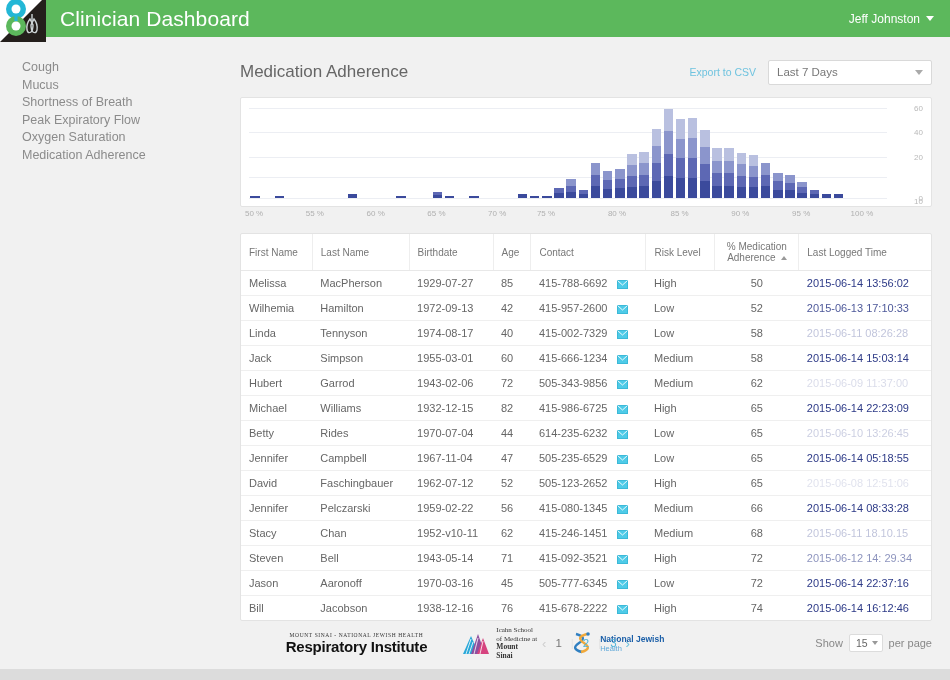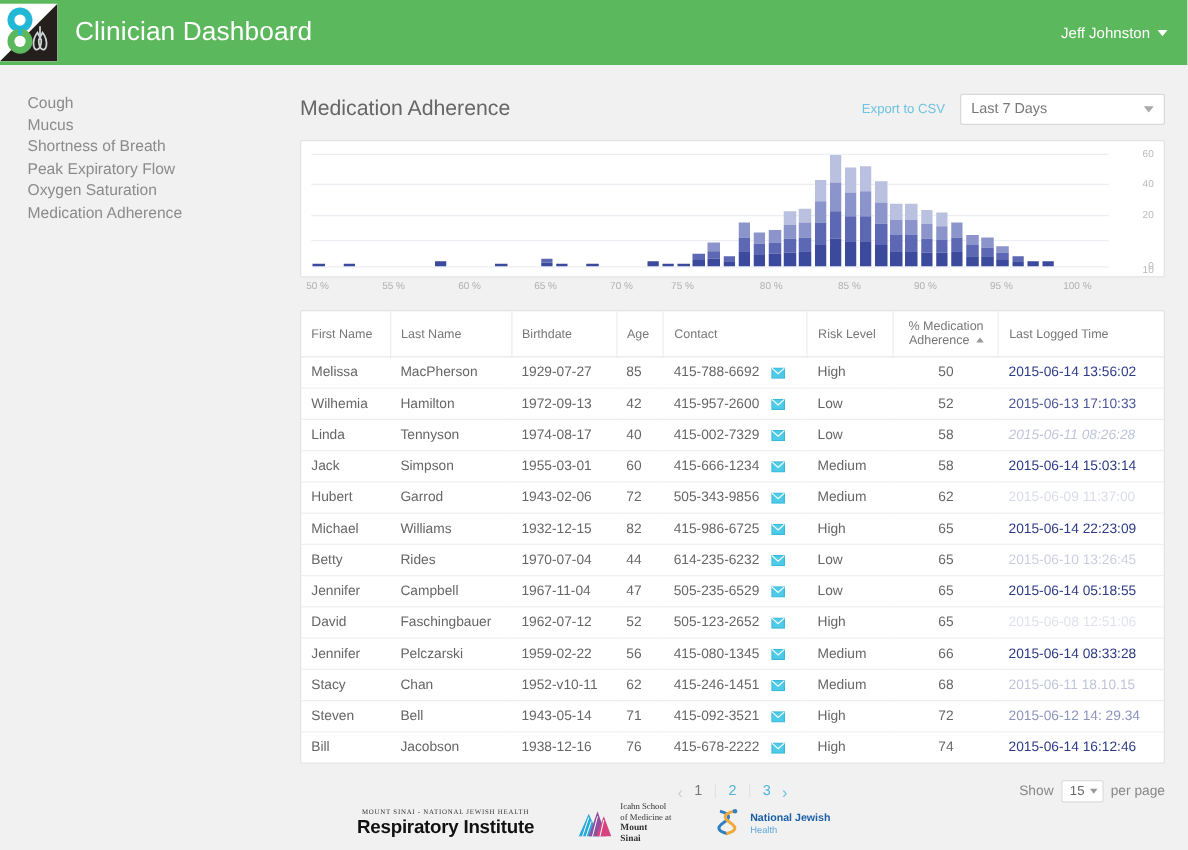--- a/index.html
+++ b/index.html
@@ -6,21 +6,21 @@
   html, body {
     width: 950px; height: 680px;
     background: #f1f1f1;
     font-family: "Liberation Sans", sans-serif;
     color: #555;
     overflow: hidden;
   }
 
   
   .header {
-    height: 52px; background: #5cb85c;
+    height: 37px; background: #5cb85c;
     display: flex; align-items: center;
     position: relative;
   }
   .logo-box {
     width: 46px; height: 46px; flex: 0 0 46px;
     background: #ffffff; position: relative; overflow: hidden;
   }
   .logo-tri {
     position: absolute; right: 0; top: 0;
     width: 0; height: 0;
@@ -468,21 +468,21 @@
               <td>Linda</td>
               <td>Tennyson</td>
               <td>1974-08-17</td>
               <td>40</td>
               <td>415-002-7329<svg width="11" height="9" viewBox="0 0 11 9" class="mail-icon">
                   <rect x="0.5" y="0.5" width="10" height="8" fill="#4ecbe8" stroke="#3bb9d8"></rect>
                   <path d="M0.5 0.5 L5.5 5 L10.5 0.5" fill="none" stroke="#ffffff" stroke-width="0.9"></path>
                 </svg></td>
               <td>Low</td>
               <td class="ctr">58</td>
-              <td><span class="stamp" style="opacity: 0.3; font-style: italic;">2015-06-11 08:26:28</span></td>
+              <td><span class="stamp" style="opacity: 0.3;">2015-06-11 08:26:28</span></td>
             </tr>
             <tr>
               <td>Jack</td>
               <td>Simpson</td>
               <td>1955-03-01</td>
               <td>60</td>
               <td>415-666-1234<svg width="11" height="9" viewBox="0 0 11 9" class="mail-icon">
                   <rect x="0.5" y="0.5" width="10" height="8" fill="#4ecbe8" stroke="#3bb9d8"></rect>
                   <path d="M0.5 0.5 L5.5 5 L10.5 0.5" fill="none" stroke="#ffffff" stroke-width="0.9"></path>
                 </svg></td>
@@ -586,20 +586,33 @@
               <td>Bell</td>
               <td>1943-05-14</td>
               <td>71</td>
               <td>415-092-3521<svg width="11" height="9" viewBox="0 0 11 9" class="mail-icon">
                   <rect x="0.5" y="0.5" width="10" height="8" fill="#4ecbe8" stroke="#3bb9d8"></rect>
                   <path d="M0.5 0.5 L5.5 5 L10.5 0.5" fill="none" stroke="#ffffff" stroke-width="0.9"></path>
                 </svg></td>
               <td>High</td>
               <td class="ctr">72</td>
               <td><span class="stamp" style="opacity: 0.55;">2015-06-12 14: 29.34</span></td>
+            </tr>
+            <tr>
+              <td>Jason</td>
+              <td>Aaronoff</td>
+              <td>1970-03-16</td>
+              <td>45</td>
+              <td>505-777-6345<svg width="11" height="9" viewBox="0 0 11 9" class="mail-icon">
+                  <rect x="0.5" y="0.5" width="10" height="8" fill="#4ecbe8" stroke="#3bb9d8"></rect>
+                  <path d="M0.5 0.5 L5.5 5 L10.5 0.5" fill="none" stroke="#ffffff" stroke-width="0.9"></path>
+                </svg></td>
+              <td>Low</td>
+              <td class="ctr">72</td>
+              <td><span class="stamp" style="opacity: 1;">2015-06-14 22:37:16</span></td>
             </tr>
             <tr>
               <td>Bill</td>
               <td>Jacobson</td>
               <td>1938-12-16</td>
               <td>76</td>
               <td>415-678-2222<svg width="11" height="9" viewBox="0 0 11 9" class="mail-icon">
                   <rect x="0.5" y="0.5" width="10" height="8" fill="#4ecbe8" stroke="#3bb9d8"></rect>
                   <path d="M0.5 0.5 L5.5 5 L10.5 0.5" fill="none" stroke="#ffffff" stroke-width="0.9"></path>
                 </svg></td>

